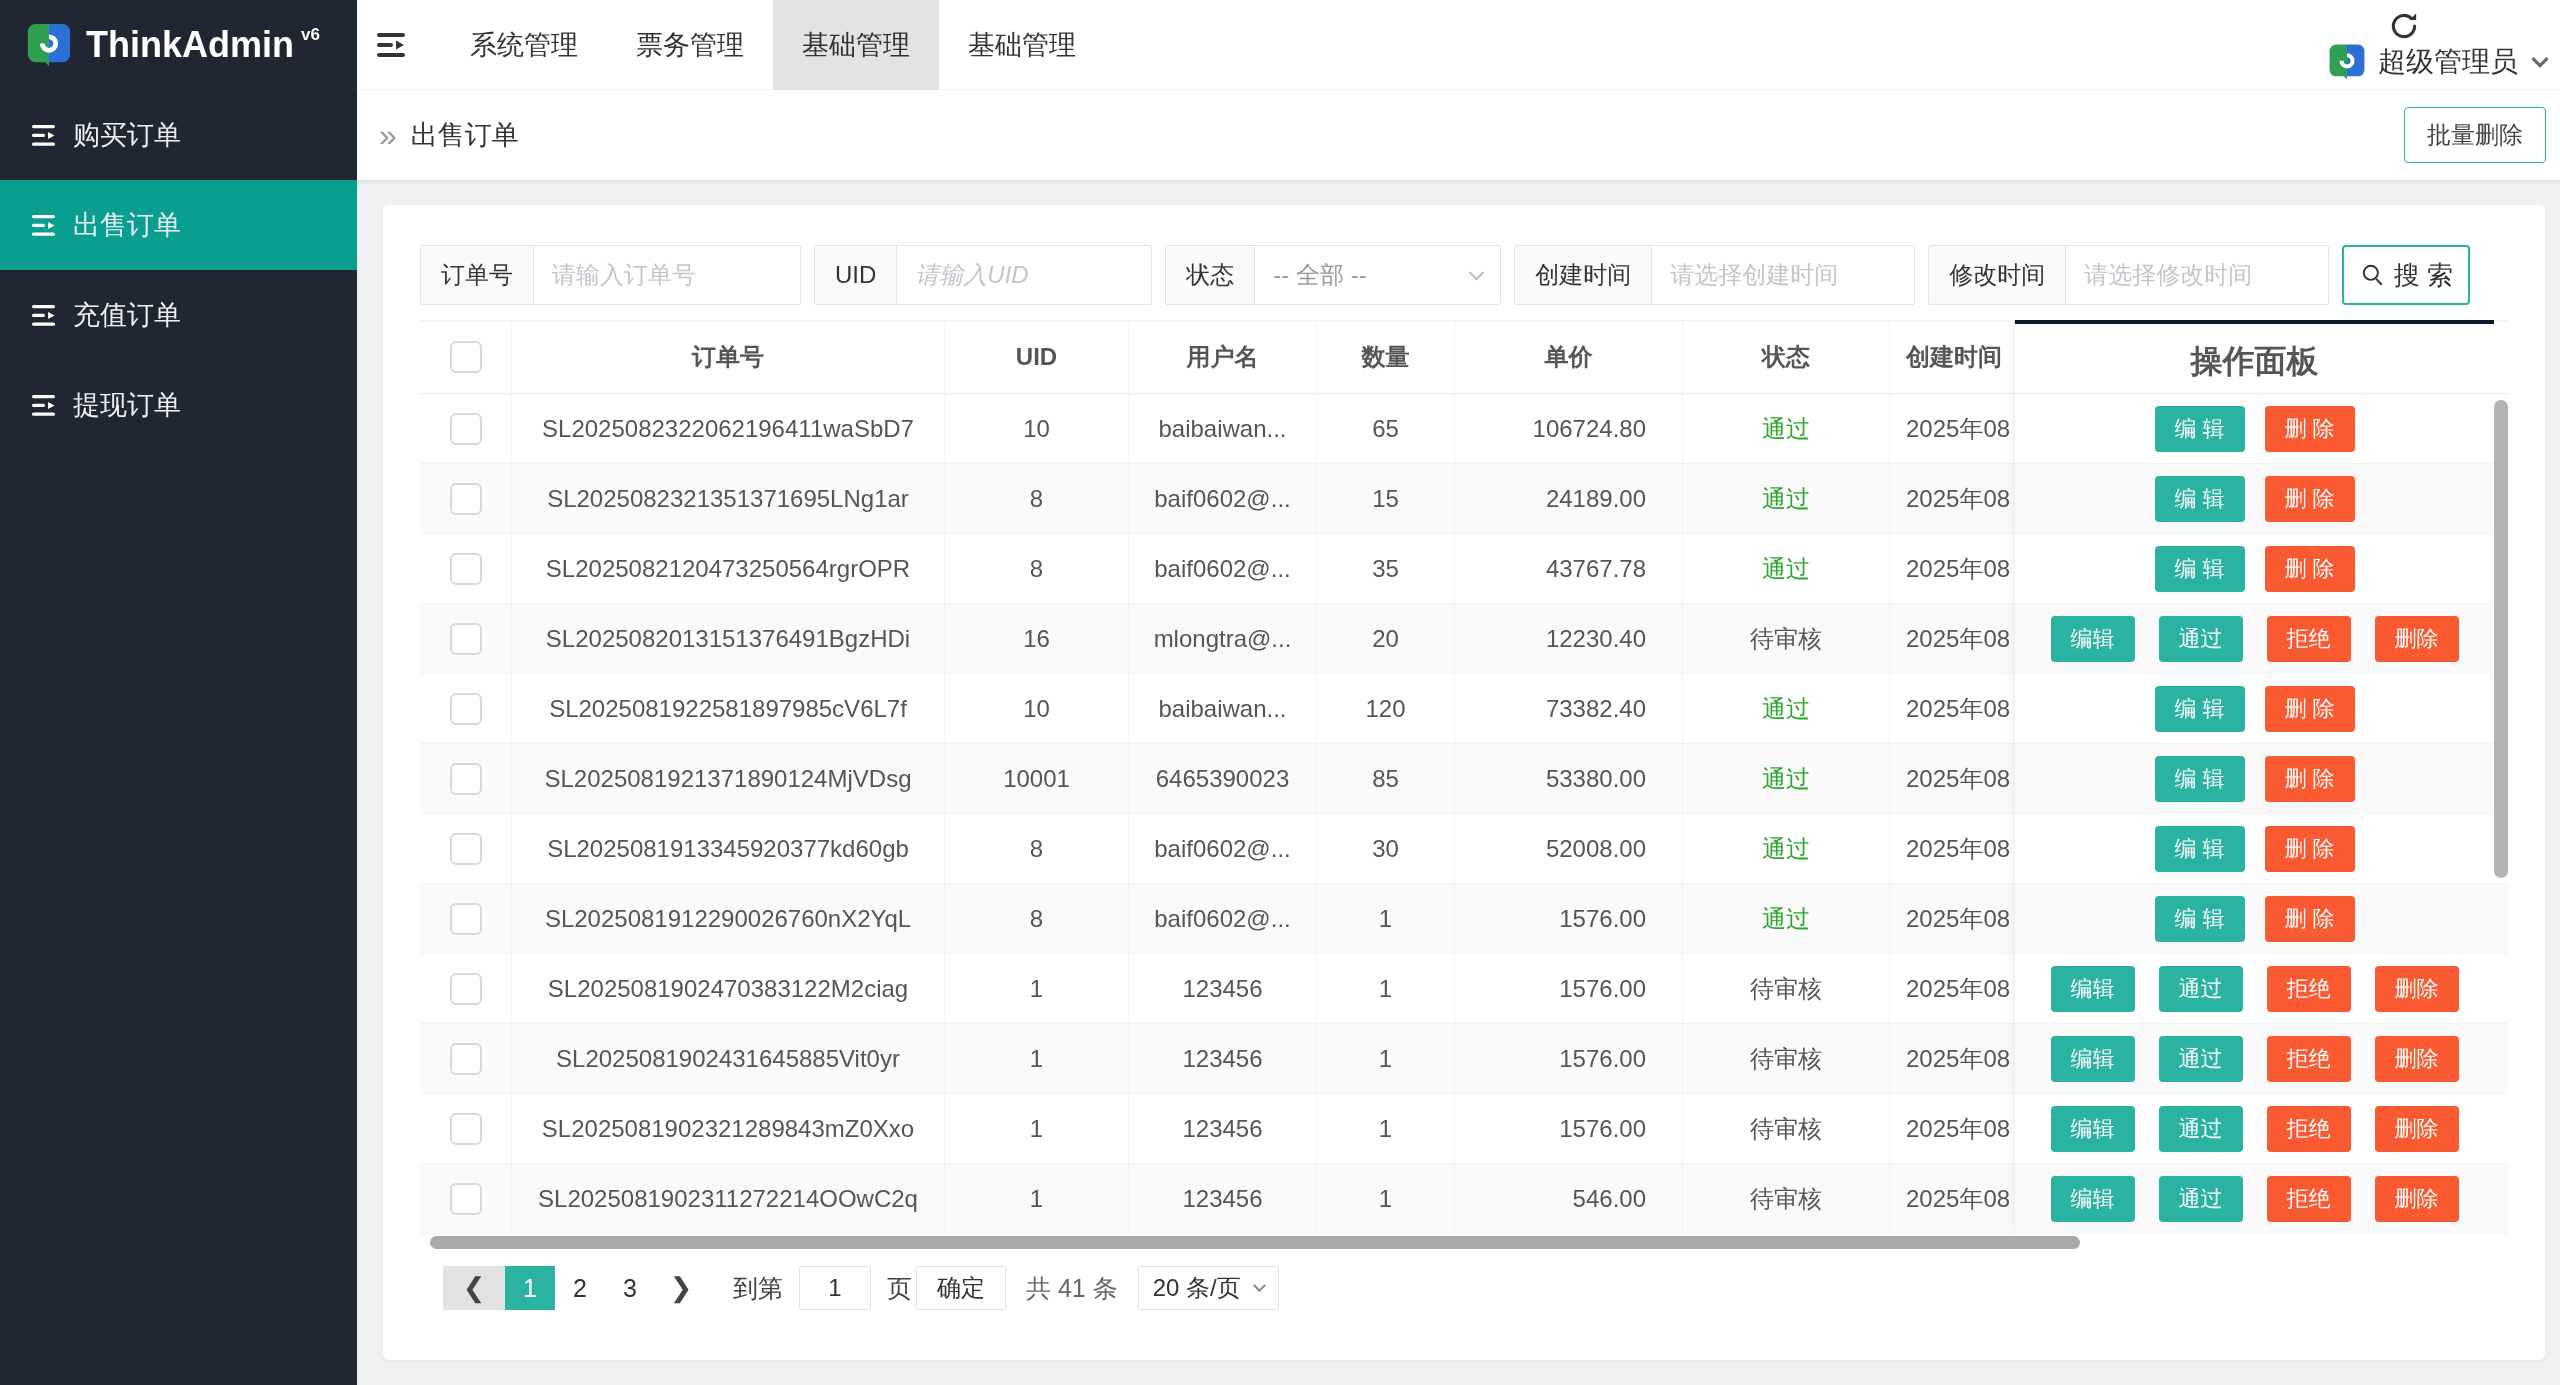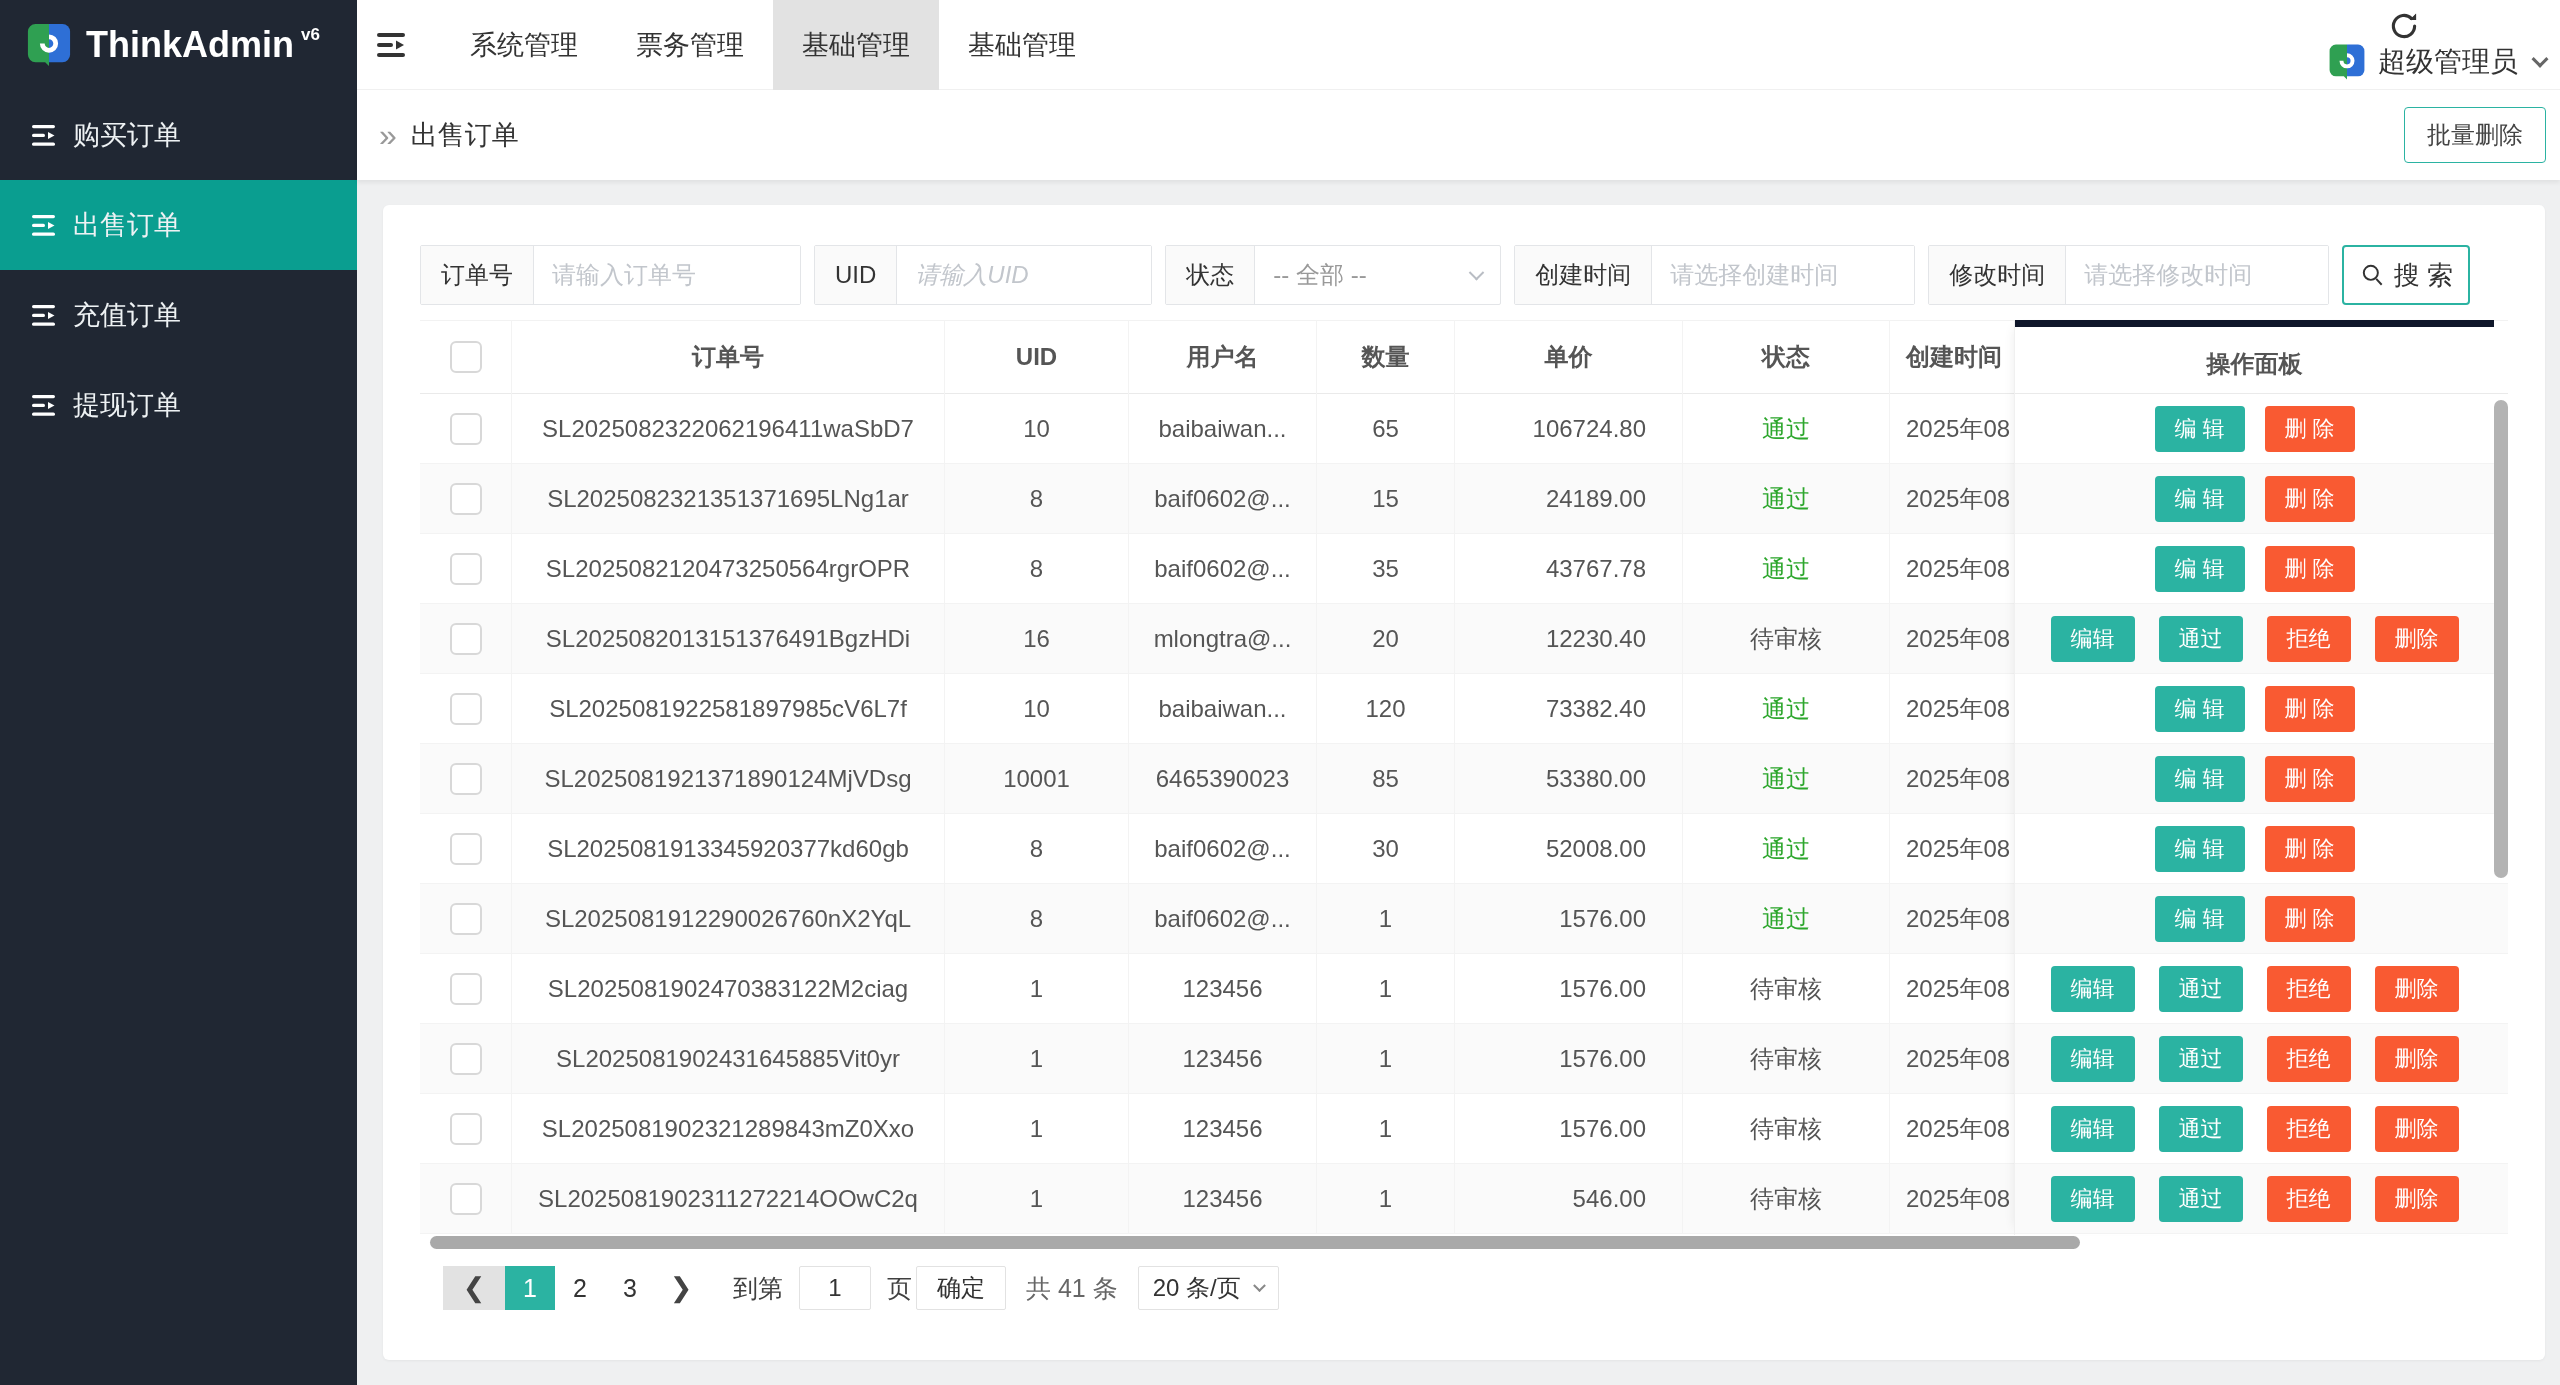--- a/index.html
+++ b/index.html
@@ -66,21 +66,21 @@
   .c-order{ width:433px; } .c-uid{ width:184px; } .c-user{ width:188px; }
   .c-qty{ width:138px; } .c-price{ width:228px; } .c-status{ width:207px; }
   .c-created{ flex:1; border-right:none; text-align:left; padding-left:16px; }
   .td.c-price{ text-align:right; padding-right:36px; }
   .cbx{ width:32px; height:32px; border:2px solid #d8d8d8; border-radius:6px; background:#fff; cursor:pointer; }
   .status-approved{ color:var(--green); }
   .status-pending{ color:#555;text-align:center; }
 
   
   .op-panel{ position:absolute; top:0; right:14px; width:480px; bottom:15px; background:#fff; border-left:1px solid #f0f0f0; box-shadow:-8px 0 10px -8px rgba(0,0,0,.08); }
-  .op-head{ height:74px; line-height:74px; text-align:center; font-size:24px; color:#555; font-weight:bold; border-top:7px solid #0f172a; border-bottom:1px solid var(--hline); background:#fff; }
+  .op-head{ height:74px; line-height:74px; text-align:center; font-size:32px; color:#555; font-weight:bold; border-top:4px solid #0f172a; border-bottom:1px solid var(--hline); background:#fff; }
   .op-row{ height:70px; display:flex; align-items:center; justify-content:center; gap:20px; border-bottom:1px solid var(--line); background:#fff; }
   .op-row.even{ background:#fafafa; }
   .btn{ height:46px; border:none; border-radius:4px; color:#fff; font-size:22px; min-width:90px; padding:0 12px; cursor:pointer; white-space:nowrap; font-family:inherit; }
   .btn.teal{ background:var(--teal); } .btn.orange{ background:var(--orange); }
   .op-row.compact{ gap:24px; }
   .op-row.compact .btn{ min-width:84px; padding:0 6px; }
 
   
   .vscroll{ position:absolute; top:74px; right:0; width:14px; bottom:15px; }
   .vthumb{ position:absolute; top:6px; right:0; width:14px; height:478px; background:#b3b3b3; border-radius:7px; cursor:pointer; }

